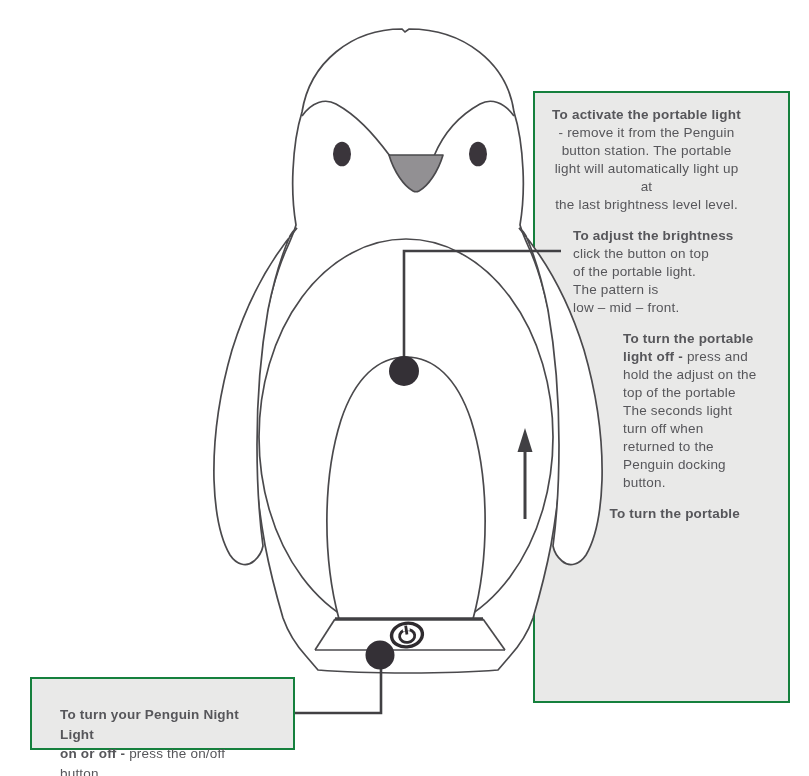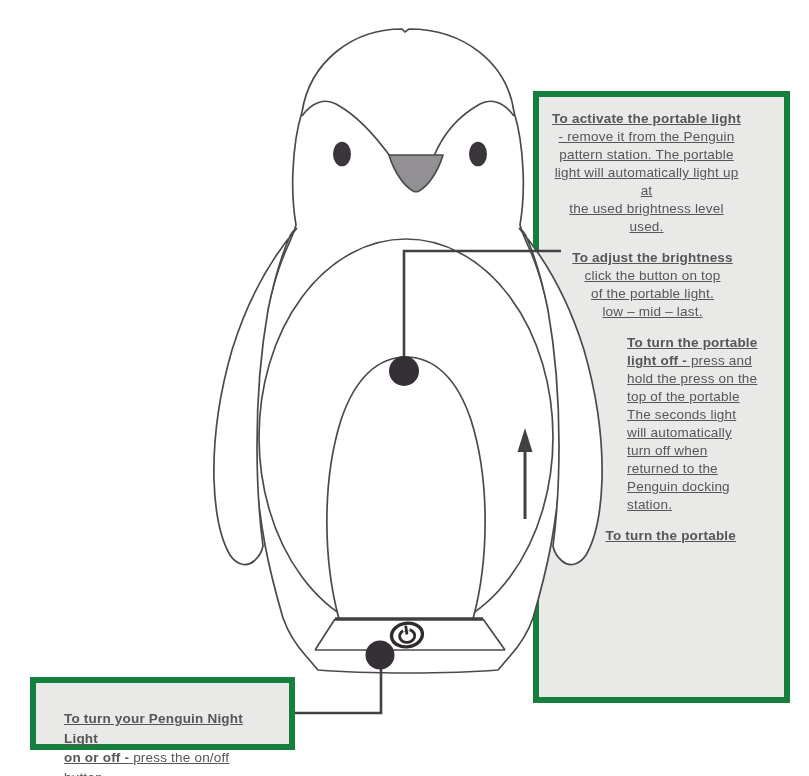--- a/index.html
+++ b/index.html
@@ -2,73 +2,72 @@
 <html><head>
 <meta charset="utf-8">
 <style>
   html,body{margin:0;padding:0;background:#ffffff;}
   #stage{
     position:relative;width:809px;height:776px;background:#ffffff;overflow:hidden;
     font-family:"Liberation Sans","DejaVu Sans",sans-serif;
   }
   .panel{
     position:absolute;box-sizing:border-box;
-    background:#e9e9e8;border:6px solid #15803d;color:#56565a;
+    background:#e9e9e8;border:2px solid #15803d;color:#56565a;
     letter-spacing:.2px;
-    text-decoration:underline;
   }
   #panel-right{
     left:533px;top:91px;width:257px;height:612px;
     padding:13px 22px 20px 12px;
     font-size:13.5px;line-height:18px;
   }
   #panel-bottom{
     left:30px;top:677px;width:265px;height:73px;
     padding:10px 12px;
     font-size:13.5px;line-height:19.5px;text-align:left;
   }
   .para{margin:16px;}
   .para b{font-weight:bold;}
   .p-activate{text-align:center;margin:0 20px 0 0;}
-  .p-adjust  {text-align:center;margin:13px 28px 0 20px;}
+  .p-adjust  {text-align:left;margin:13px 28px 0 26px;}
   .p-off     {text-align:left;  margin:13px 0 0 76px;}
   .p-on      {text-align:right; margin:13px 26px 0 0;}
   #penguin-svg{position:absolute;left:0;top:0;z-index:2;pointer-events:none;}
   .panel{z-index:1;}
 </style>
 </head>
 <body>
 
 <div id="stage">
 
   <div id="panel-right" class="panel">
       <div class="para p-activate">
         <div class="line"><b>To activate the portable light</b></div>
         <div class="line"><span>- remove it from the Penguin</span></div>
-        <div class="line"><span>pattern station. The portable</span></div>
+        <div class="line"><span>button station. The portable</span></div>
         <div class="line"><span>light will automatically light up at</span></div>
-        <div class="line"><span>the used brightness level used.</span></div>
+        <div class="line"><span>the last brightness level level.</span></div>
       </div>
       <div class="para p-adjust">
         <div class="line"><b>To adjust the brightness</b></div>
         <div class="line"><span>click the button on top</span></div>
         <div class="line"><span>of the portable light.</span></div>
-        <div class="line"><span>low – mid – last.</span></div>
+        <div class="line"><span>The pattern is</span></div>
+        <div class="line"><span>low – mid – front.</span></div>
       </div>
       <div class="para p-off">
         <div class="line"><b>To turn the portable</b></div>
         <div class="line"><b>light off -</b><span> press and</span></div>
-        <div class="line"><span>hold the press on the</span></div>
+        <div class="line"><span>hold the adjust on the</span></div>
         <div class="line"><span>top of the portable</span></div>
         <div class="line"><span>The seconds light</span></div>
-        <div class="line"><span>will automatically</span></div>
         <div class="line"><span>turn off when</span></div>
         <div class="line"><span>returned to the</span></div>
         <div class="line"><span>Penguin docking</span></div>
-        <div class="line"><span>station.</span></div>
+        <div class="line"><span>button.</span></div>
       </div>
       <div class="para p-on">
         <div class="line"><b>To turn the portable</b></div>
       </div>
     </div>
 
   <div id="panel-bottom" class="panel">
       <div class="para ">
         <div class="line"><b>To turn your Penguin Night Light</b></div>
         <div class="line"><b>on or off -</b><span> press the on/off button</span></div>

